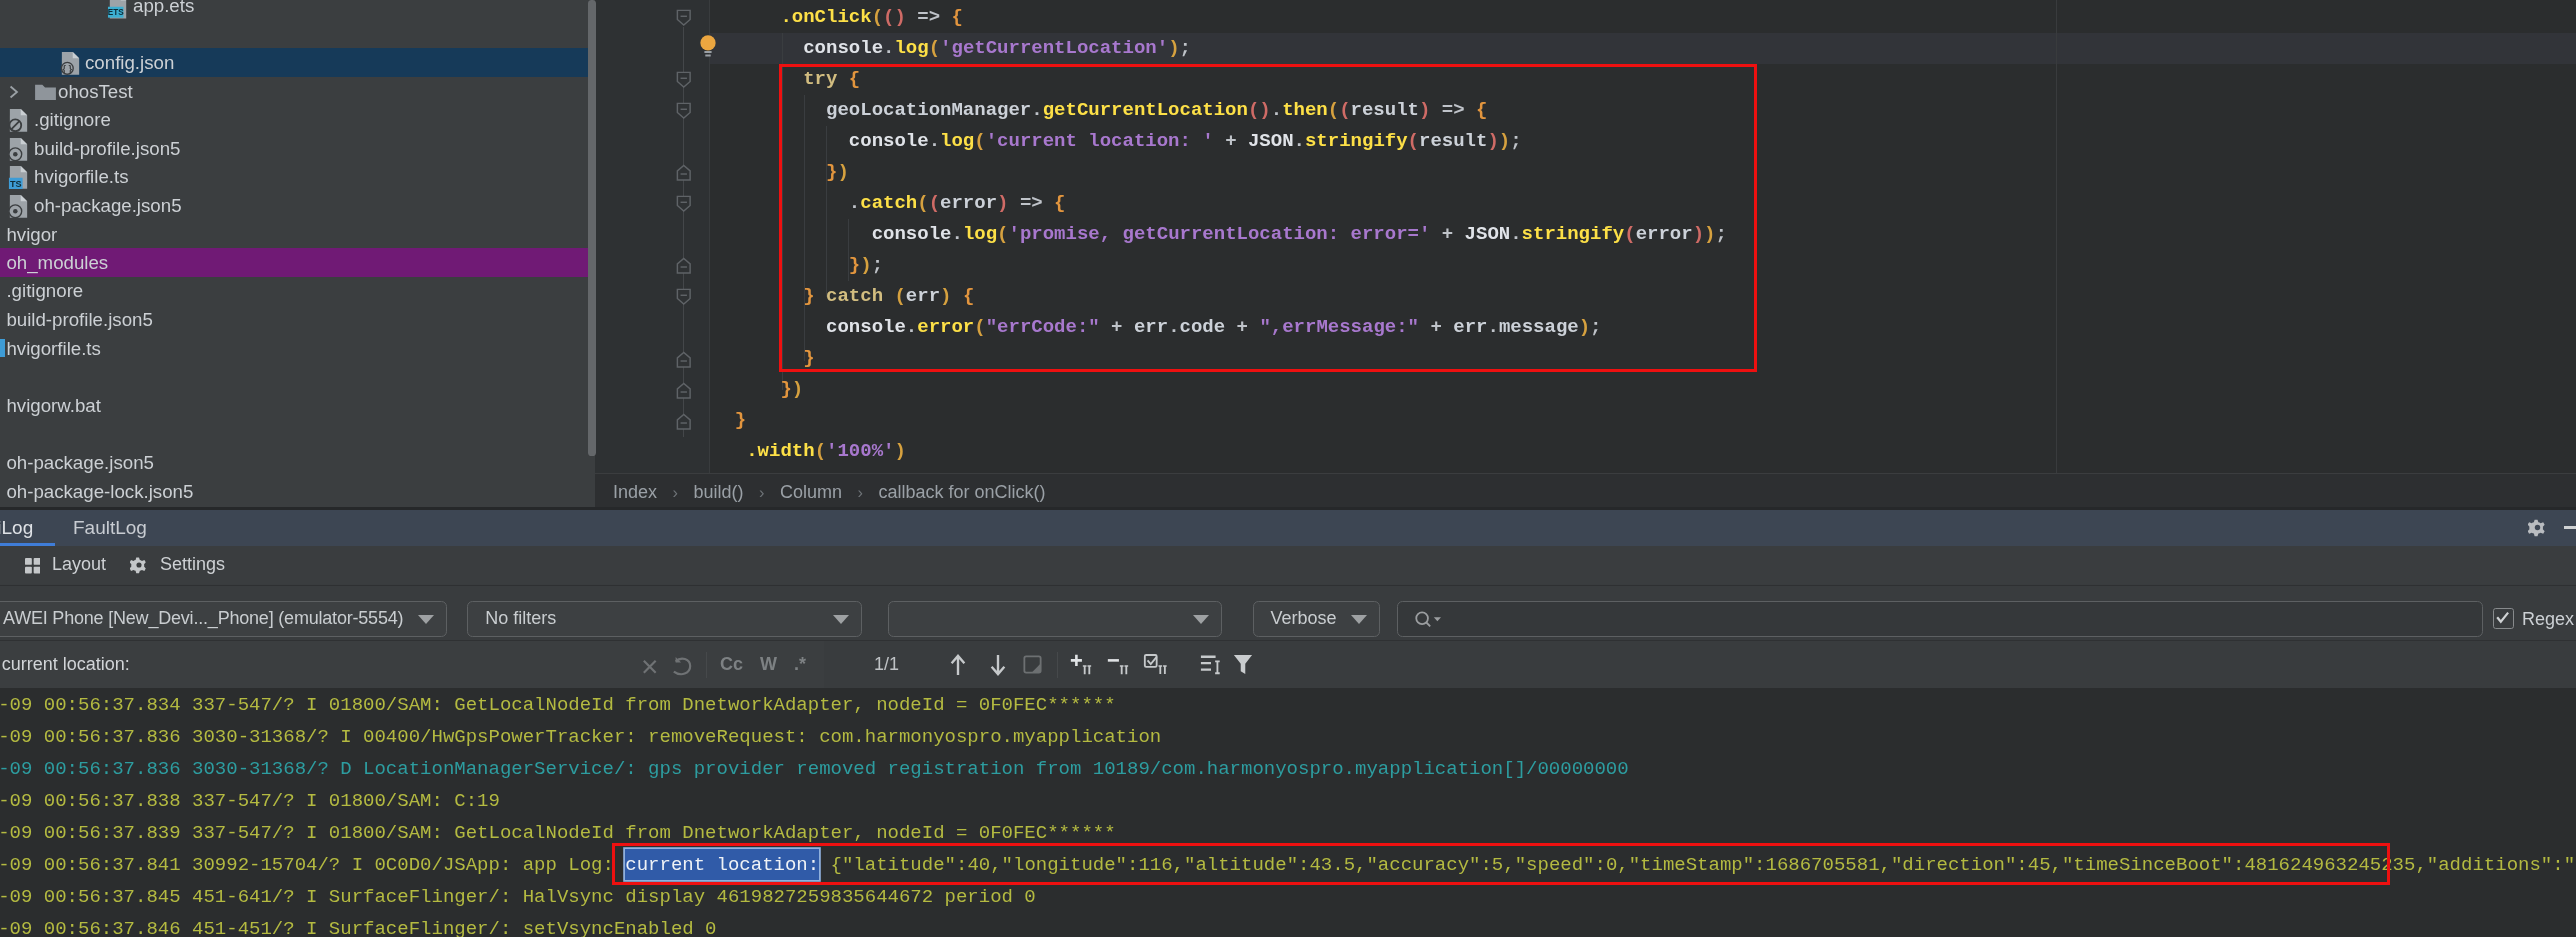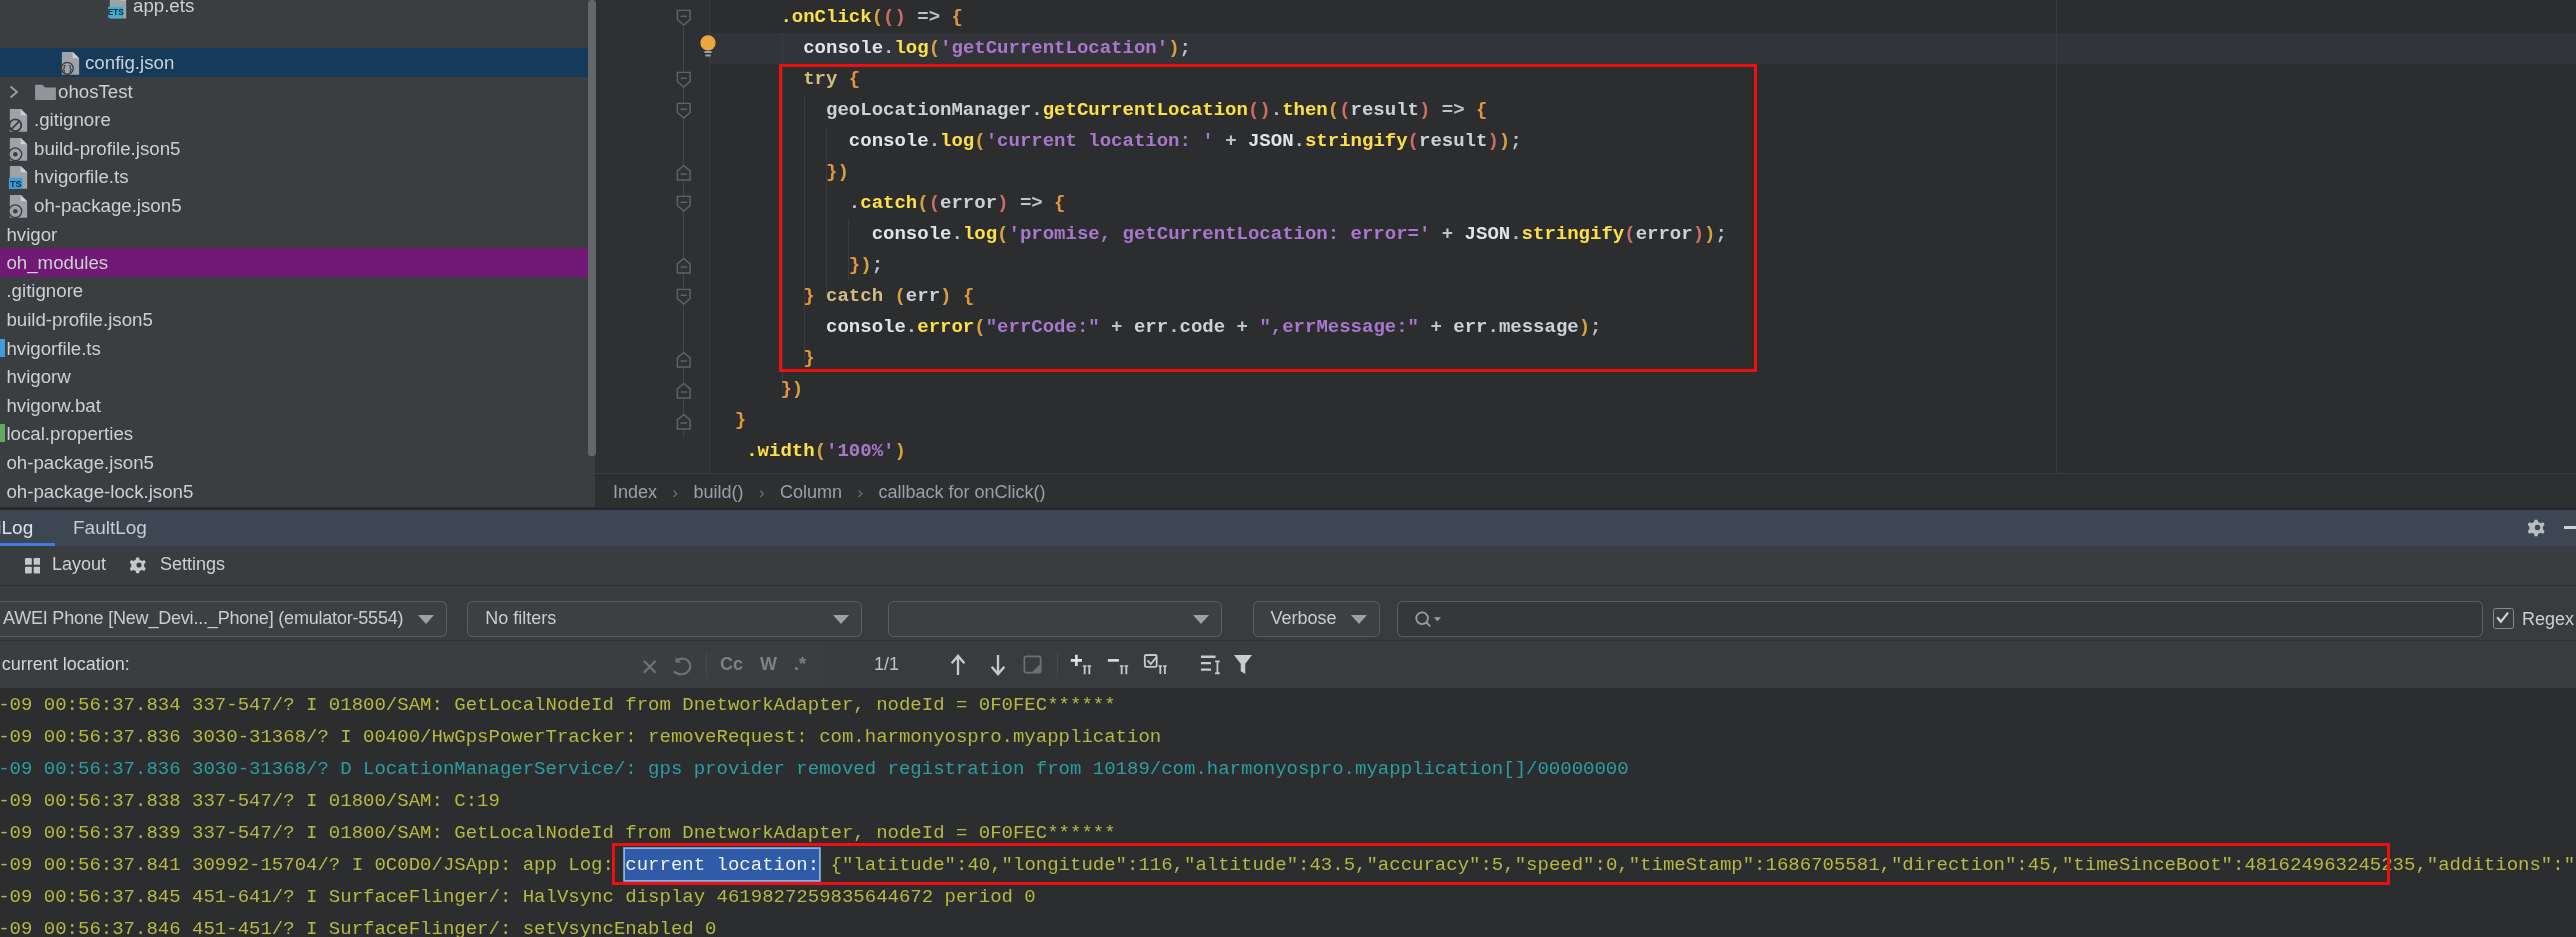--- a/index.html
+++ b/index.html
@@ -124,29 +124,22 @@
   <div class="trow" style="top:276px">
       <span class="lbl" style="left:6.4px">.gitignore</span>
     </div>
   <div class="trow" style="top:305px">
       <span class="lbl" style="left:6.4px">build-profile.json5</span>
     </div>
   <div class="trow" style="top:334px">
       <div class="abs" style="left:0;top:4.6px;width:4.6px;height:18px;background:#3e9cd6"></div>
       <span class="lbl" style="left:6.4px">hvigorfile.ts</span>
     </div>
-  <div class="trow" style="top:362px">
-      <span class="lbl" style="left:6.4px">hvigorw</span>
-    </div>
   <div class="trow" style="top:391px">
       <span class="lbl" style="left:6.4px">hvigorw.bat</span>
-    </div>
-  <div class="trow" style="top:419px">
-      <div class="abs" style="left:0;top:4.6px;width:4.6px;height:18px;background:#62a962"></div>
-      <span class="lbl" style="left:6.4px">local.properties</span>
     </div>
   <div class="trow" style="top:448px">
       <span class="lbl" style="left:6.4px">oh-package.json5</span>
     </div>
   <div class="trow" style="top:477px">
       <span class="lbl" style="left:6.4px">oh-package-lock.json5</span>
     </div>
 </div>
 <div class="abs" style="left:588px;top:0;width:8.2px;height:456px;background:#64676a;border-radius:3.6px;z-index:5"></div>
 <div id="editor">

